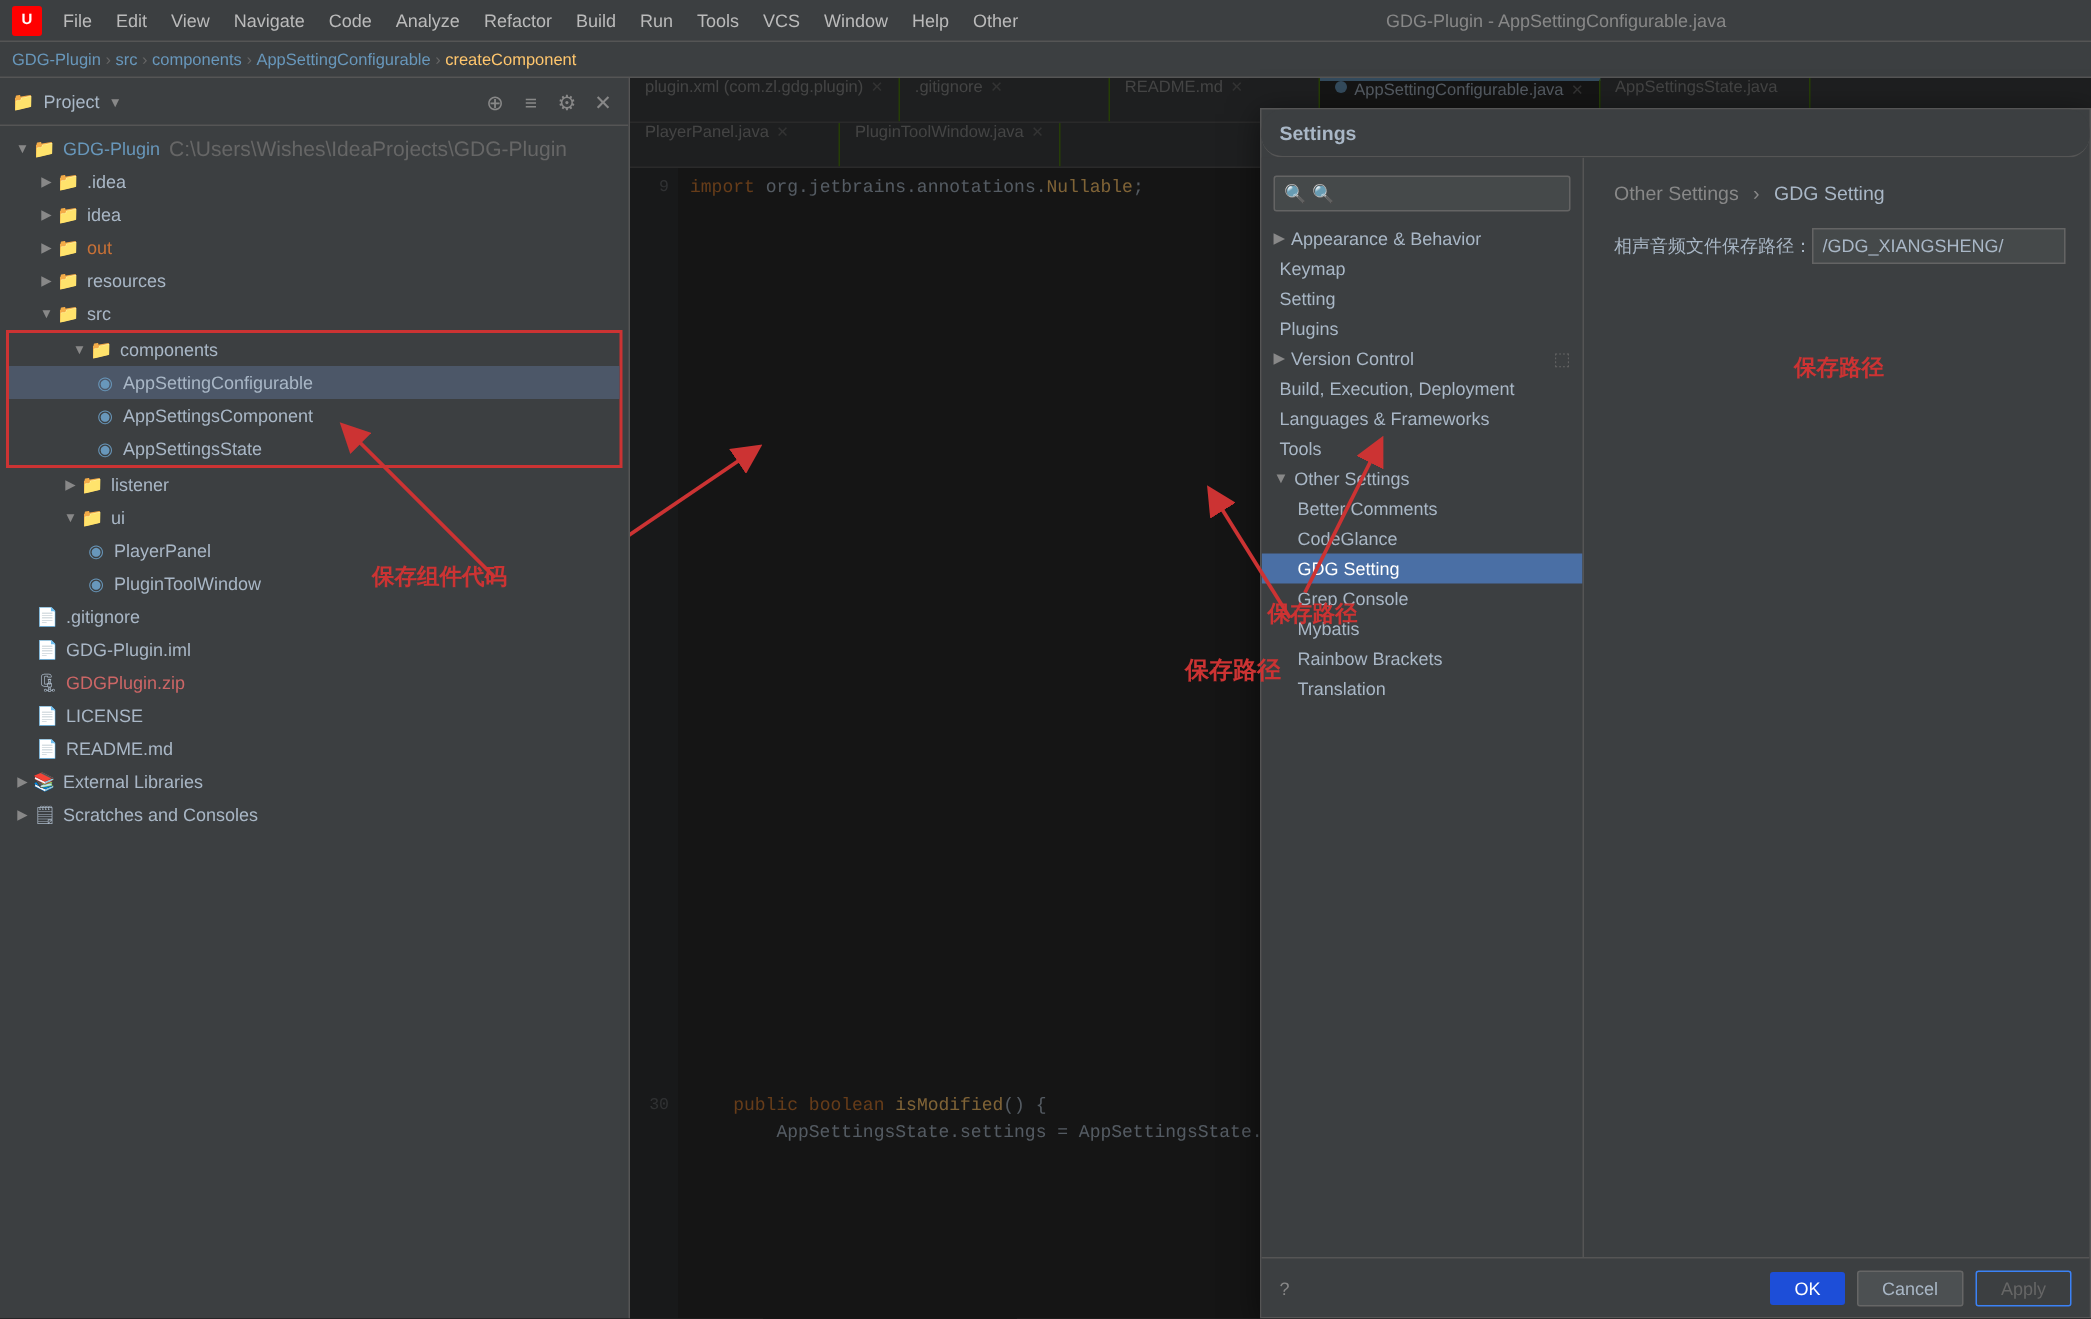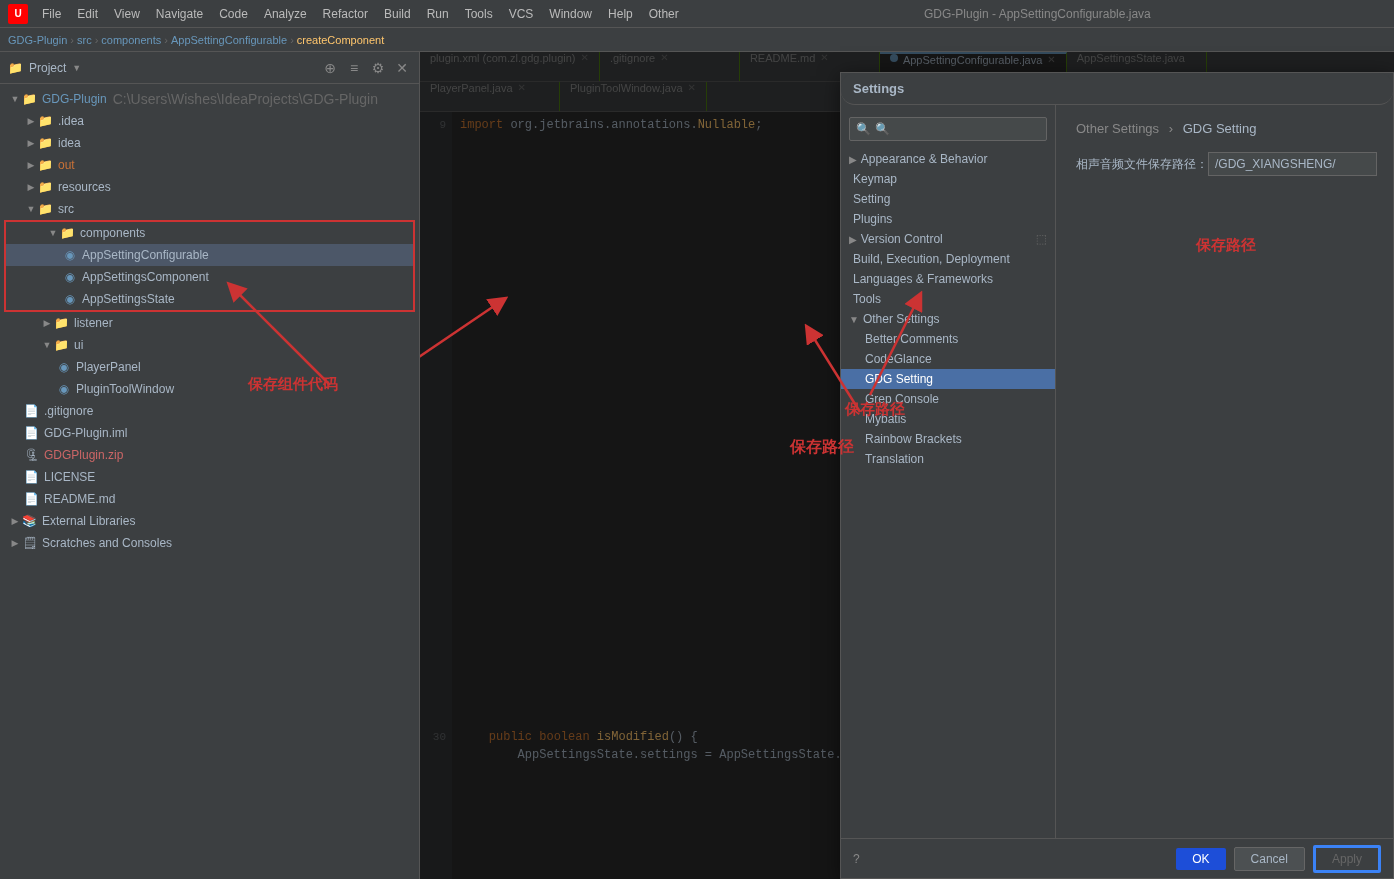--- a/index.html
+++ b/index.html
@@ -391,21 +391,21 @@
       color: white;
     }
     .btn-secondary {
       background: #4c5052;
       color: #a9b7c6;
       border: 1px solid #666;
     }
     .btn-disabled {
       background: #3c3f41;
       color: #666;
-      border: 3px solid #3b82f6;
+      border: 1px solid #3b82f6;
     }
 
     
     .arrows-overlay {
       position: absolute;
       top: 0;
       left: 0;
       width: 100%;
       height: 100%;
       pointer-events: none;

